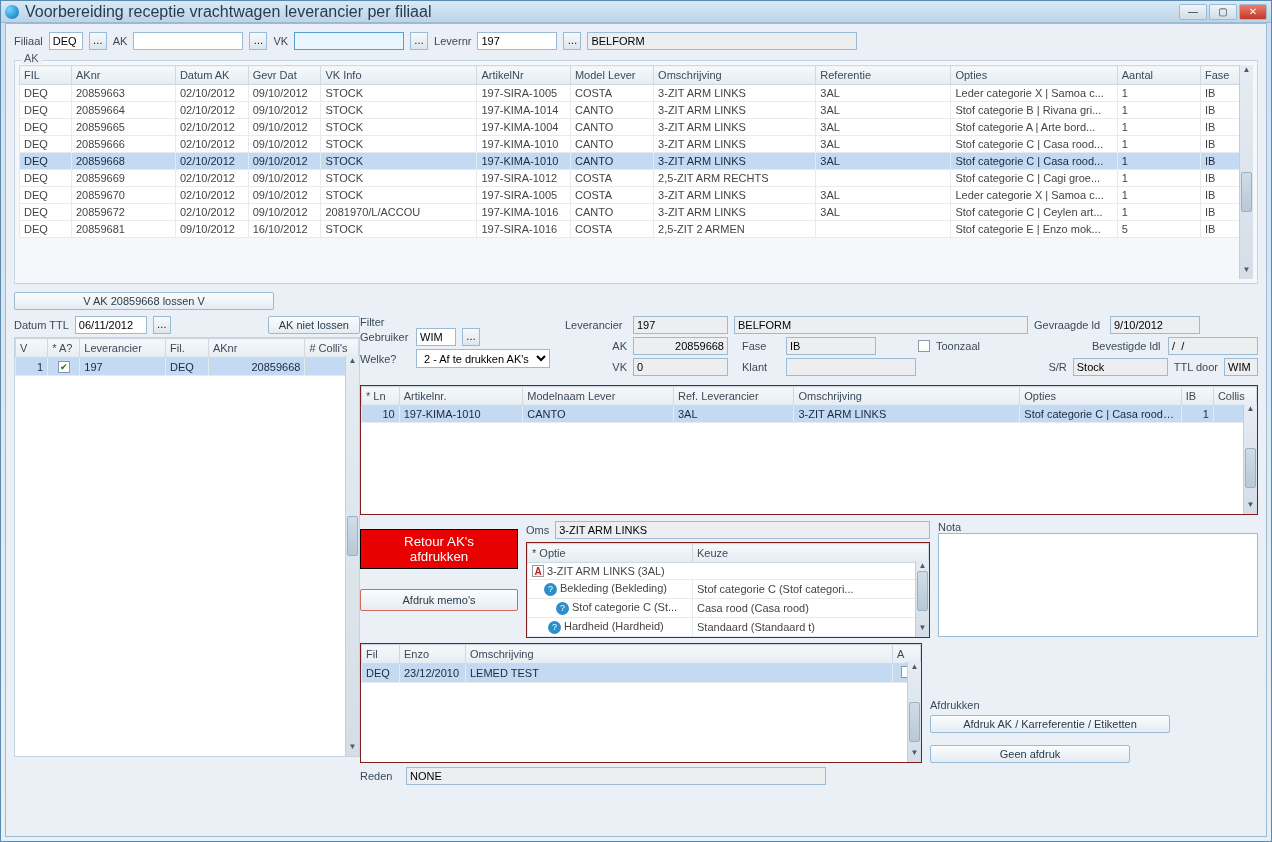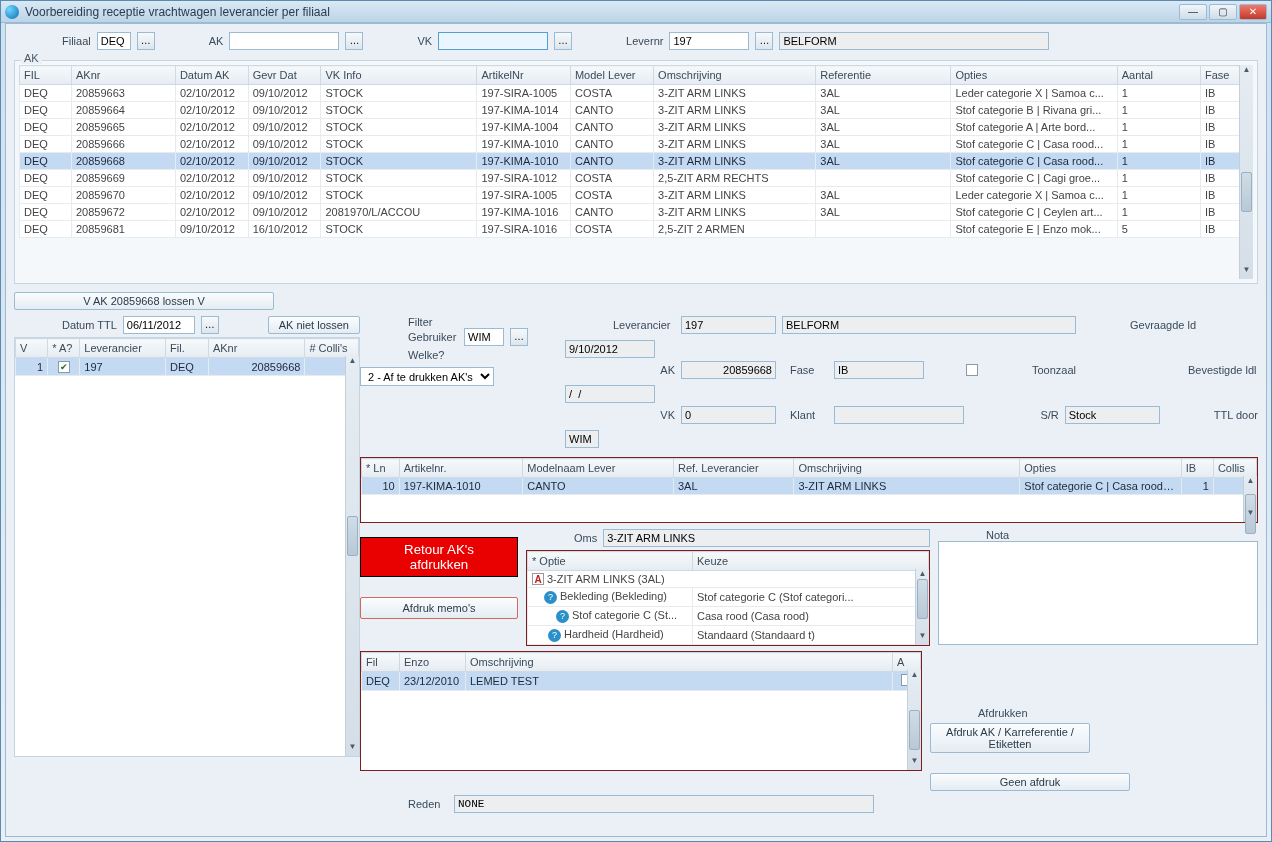--- a/index.html
+++ b/index.html
@@ -28,21 +28,21 @@
   display: flex;
   align-items: center;
   padding: 0 4px;
 }
 .titlebar .icon-app {
   width: 14px; height: 14px;
   border-radius: 50%;
   background: radial-gradient(circle at 30% 30%, #6fd6ff, #0b6fb7);
   margin-right: 6px;
 }
-.titlebar .title { flex: 1; color: #2a3b4d; font-size: 12px; }
+.titlebar .title { flex: 1; color: #2a3b4d; font-size: 16px; }
 .titlebar .win-btns { display: flex; gap: 2px; }
 .titlebar .win-btn {
   width: 28px; height: 16px;
   background: linear-gradient(#f0f5fa,#d0dde7);
   border: 1px solid #9bbad3;
   border-radius: 2px;
   display: flex; align-items: center; justify-content: center;
   font-size: 10px;
 }
 .titlebar .win-close {
@@ -58,21 +58,21 @@
   padding: 8px;
 }
 
 
 .toprow {
   display: flex;
   align-items: center;
   gap: 6px;
   margin-bottom: 10px;
 }
-.lbl { color: #3a4a5a; margin-left: 48px; }
+.lbl { color: #3a4a5a; }
 .inp {
   background: #fff;
   border: 1px solid #9bbad3;
   height: 18px;
   padding: 0 3px;
   font-size: 11px;
 }
 .inp.focus { background: #eaf6ff; border-color: #5a9dd0; }
 .pick-btn {
   width: 18px; height: 18px;
@@ -657,27 +657,27 @@
             </table>
             <div class="vscroll" style="top:18px">
               <div class="arrow up">▲</div>
                 <div class="thumb"></div>
                 <div class="arrow down">▼</div>
             </div>
           </div>
 
           <div style="width:300px; padding-top:56px">
             <div class="lbl" style="margin-bottom:4px">Afdrukken</div>
-            <button class="btn" style="width:160px;display:block;margin-bottom:20px">Afdruk AK / Karreferentie / Etiketten</button>
+            <button class="btn" style="width:240px;display:block;margin-bottom:12px">Afdruk AK / Karreferentie / Etiketten</button>
             <button class="btn" style="width:200px;display:block">Geen afdruk</button>
           </div>
         </div>
 
         <div class="row-fields" style="margin-top:4px">
           <span class="lbl" style="width:40px">Reden</span>
-          <input class="inp readonly" style="width: 420px; font-family: Liberation Mono, monospace;" readonly="" value="NONE">
+          <input class="inp readonly" style="width: 420px;" readonly="" value="NONE">
         </div>
 
       </div>
     </div>
 
   </div>
 </div>
 
 </body></html>

